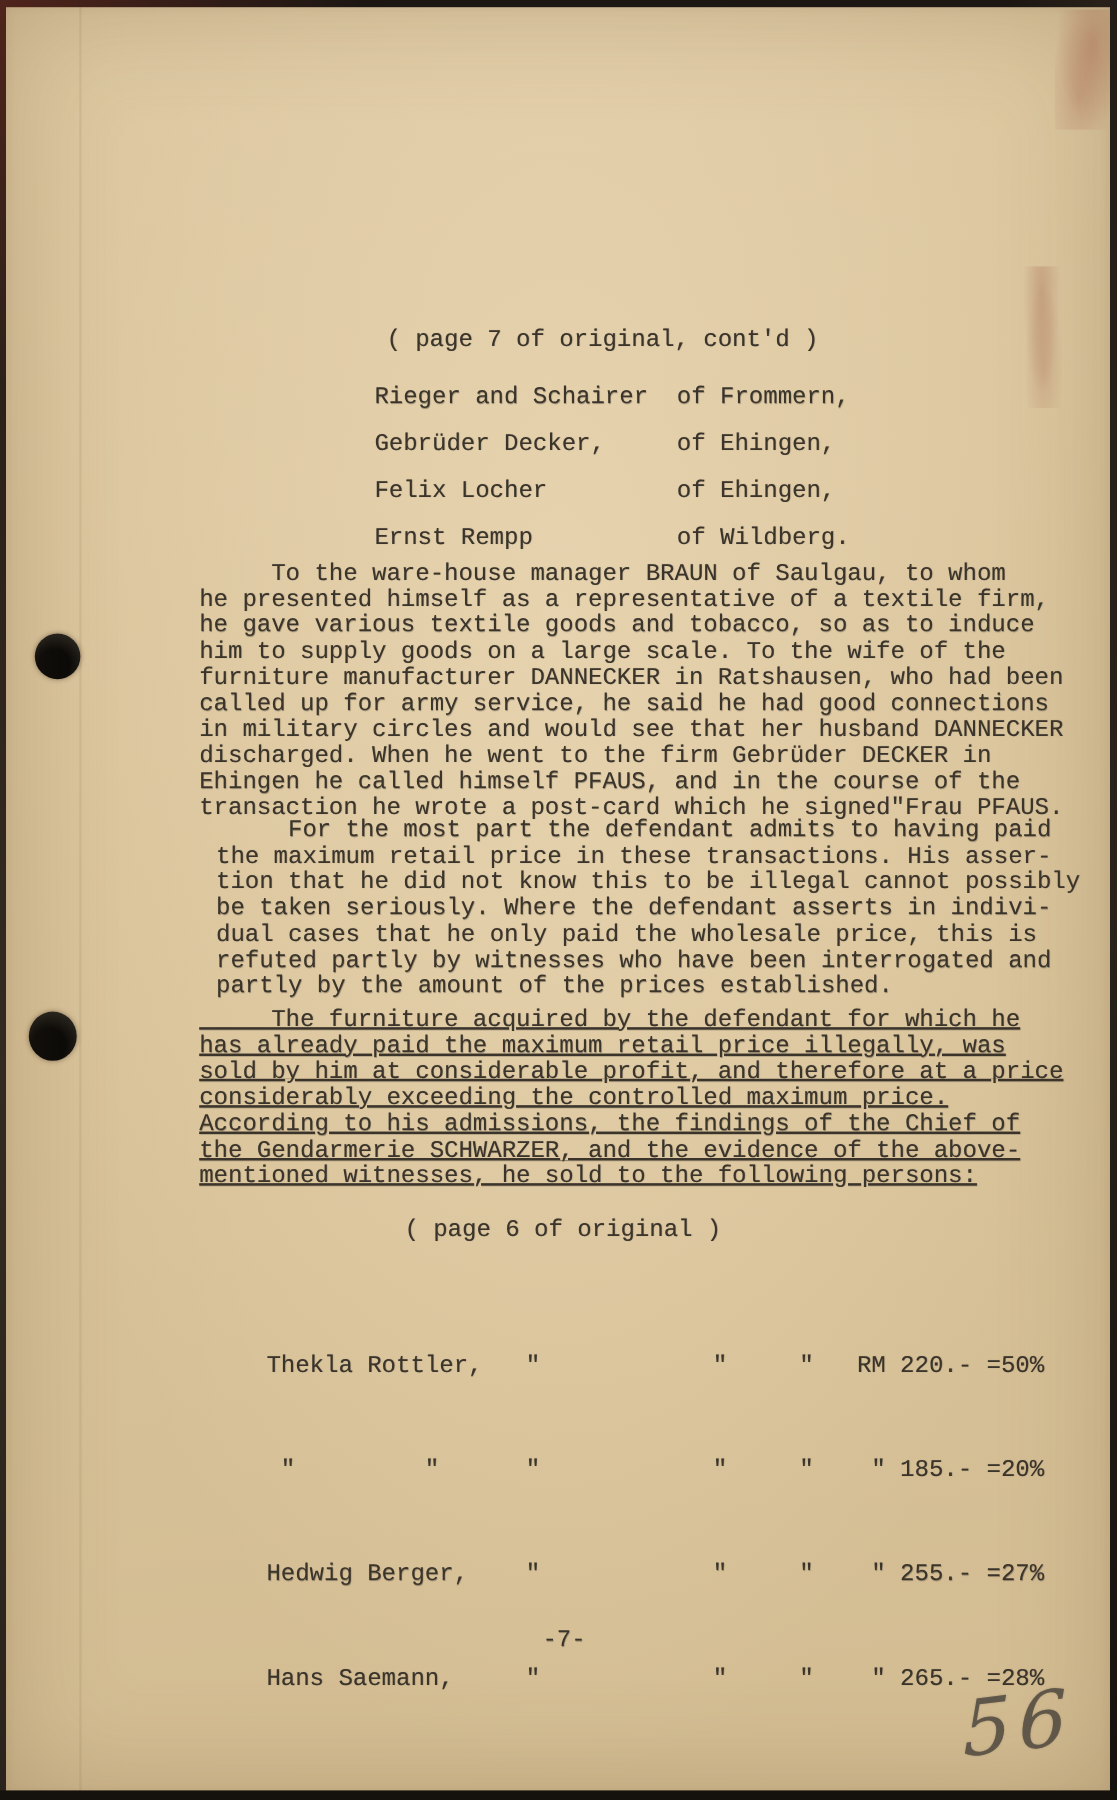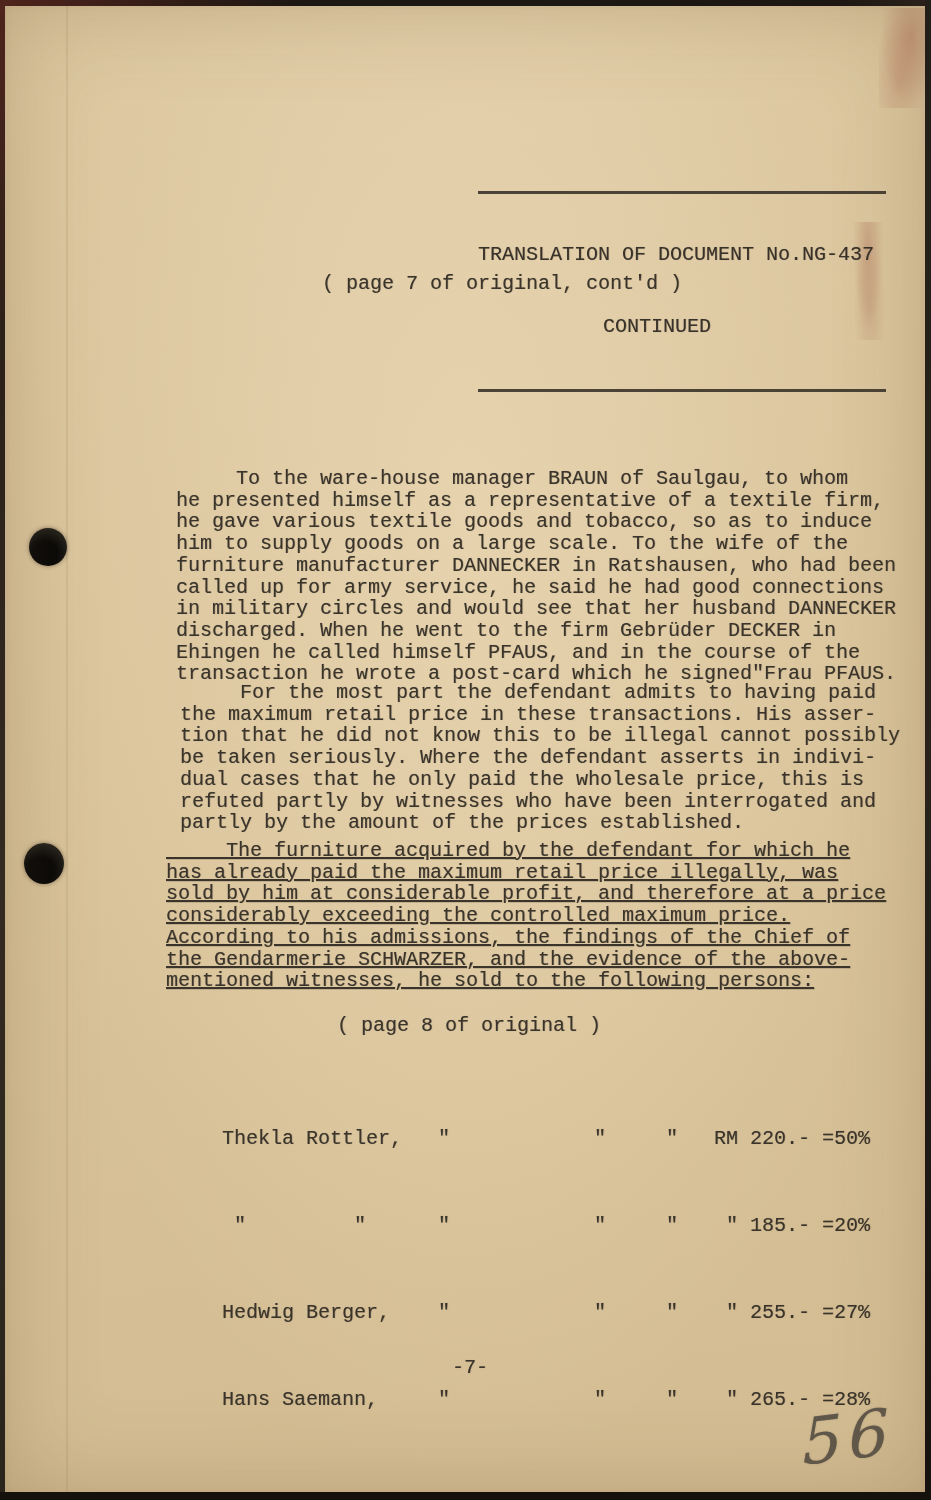--- a/index.html
+++ b/index.html
@@ -50,21 +50,21 @@
     left:478px; top:191px; width:408px;
     border-top:3px solid rgba(48,42,34,0.85);
     border-bottom:3px solid rgba(48,42,34,0.85);
     line-height:24px; padding:1px 0 2px 0;
     color:#38322a;
   }
   .stamp-line2 { text-align:center; transform:translateX(-25px); }
   .h7   { left:322px; top:272px; }
   .list { left:312px; top:312px; line-height:39px; }
   .para { line-height:21.7px; }
-  .p1   { left:176px; top:468px; }
+  .p1   { left:166px; top:468px; }
   .p2   { left:180px; top:682px; }
   .p3   { left:166px; top:840px;text-decoration:underline; }
   .h8   { left:337px; top:1014px; }
   .table { left:222px; top:1066px; line-height:29px; }
   .pageno { left:452px; top:1356px; }
   .handwritten {
     position:absolute; left:802px; top:1400px;
     font-family:"DejaVu Serif",serif; font-style:italic;
     font-size:64px; letter-spacing:6px; color:rgba(86,80,70,0.88);
     transform:rotate(-7deg) skewX(-6deg);
@@ -74,27 +74,27 @@
 </head>
 <body>
 
 <div class="page">
 
   <div class="fold-line"></div>
 
   <div class="smudge smudge-a"></div>
   <div class="smudge smudge-b"></div>
 
-  <div class="t stamp">
-    <div class="stamp-line1">TRANSLATION OF DOCUMENT No.NG-437</div>
-    <div class="stamp-line2">CONTINUED</div>
-  </div>
 
   <div class="t h7">( page 7 of original, cont'd )</div>
 
+  <div class="t list">Rieger and Schairer  of Frommern,
+Gebrüder Decker,     of Ehingen,
+Felix Locher         of Ehingen,
+Ernst Rempp          of Wildberg.</div>
 
   <div class="t para p1">     To the ware-house manager BRAUN of Saulgau, to whom
 he presented himself as a representative of a textile firm,
 he gave various textile goods and tobacco, so as to induce
 him to supply goods on a large scale. To the wife of the
 furniture manufacturer DANNECKER in Ratshausen, who had been
 called up for army service, he said he had good connections
 in military circles and would see that her husband DANNECKER
 discharged. When he went to the firm Gebrüder DECKER in
 Ehingen he called himself PFAUS, and in the course of the
@@ -107,21 +107,21 @@
 refuted partly by witnesses who have been interrogated and
 partly by the amount of the prices established.</div>
   <div class="t para p3">     The furniture acquired by the defendant for which he
 has already paid the maximum retail price illegally, was
 sold by him at considerable profit, and therefore at a price
 considerably exceeding the controlled maximum price.
 According to his admissions, the findings of the Chief of
 the Gendarmerie SCHWARZER, and the evidence of the above-
 mentioned witnesses, he sold to the following persons:</div>
 
-  <div class="t h8">( page 8 of original )</div>
+  <div class="t h8">( page 6 of original )</div>
 
   <div class="t table">
     <div>Thekla Rottler,   "            "     "   RM 220.- =50%</div>
     <div> "         "      "            "     "    " 185.- =20%</div>
     <div>Hedwig Berger,    "            "     "    " 255.- =27%</div>
     <div>Hans Saemann,     "            "     "    " 265.- =28%</div>
     
     
     
     

